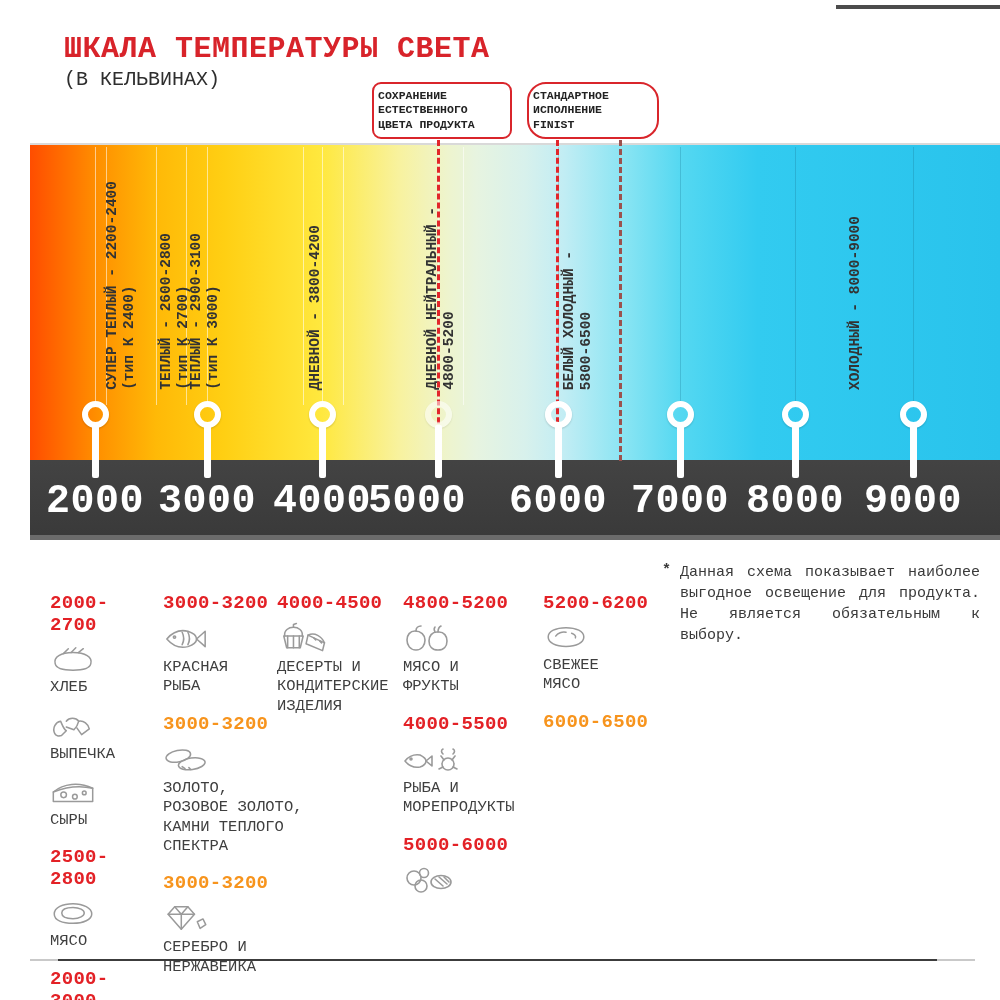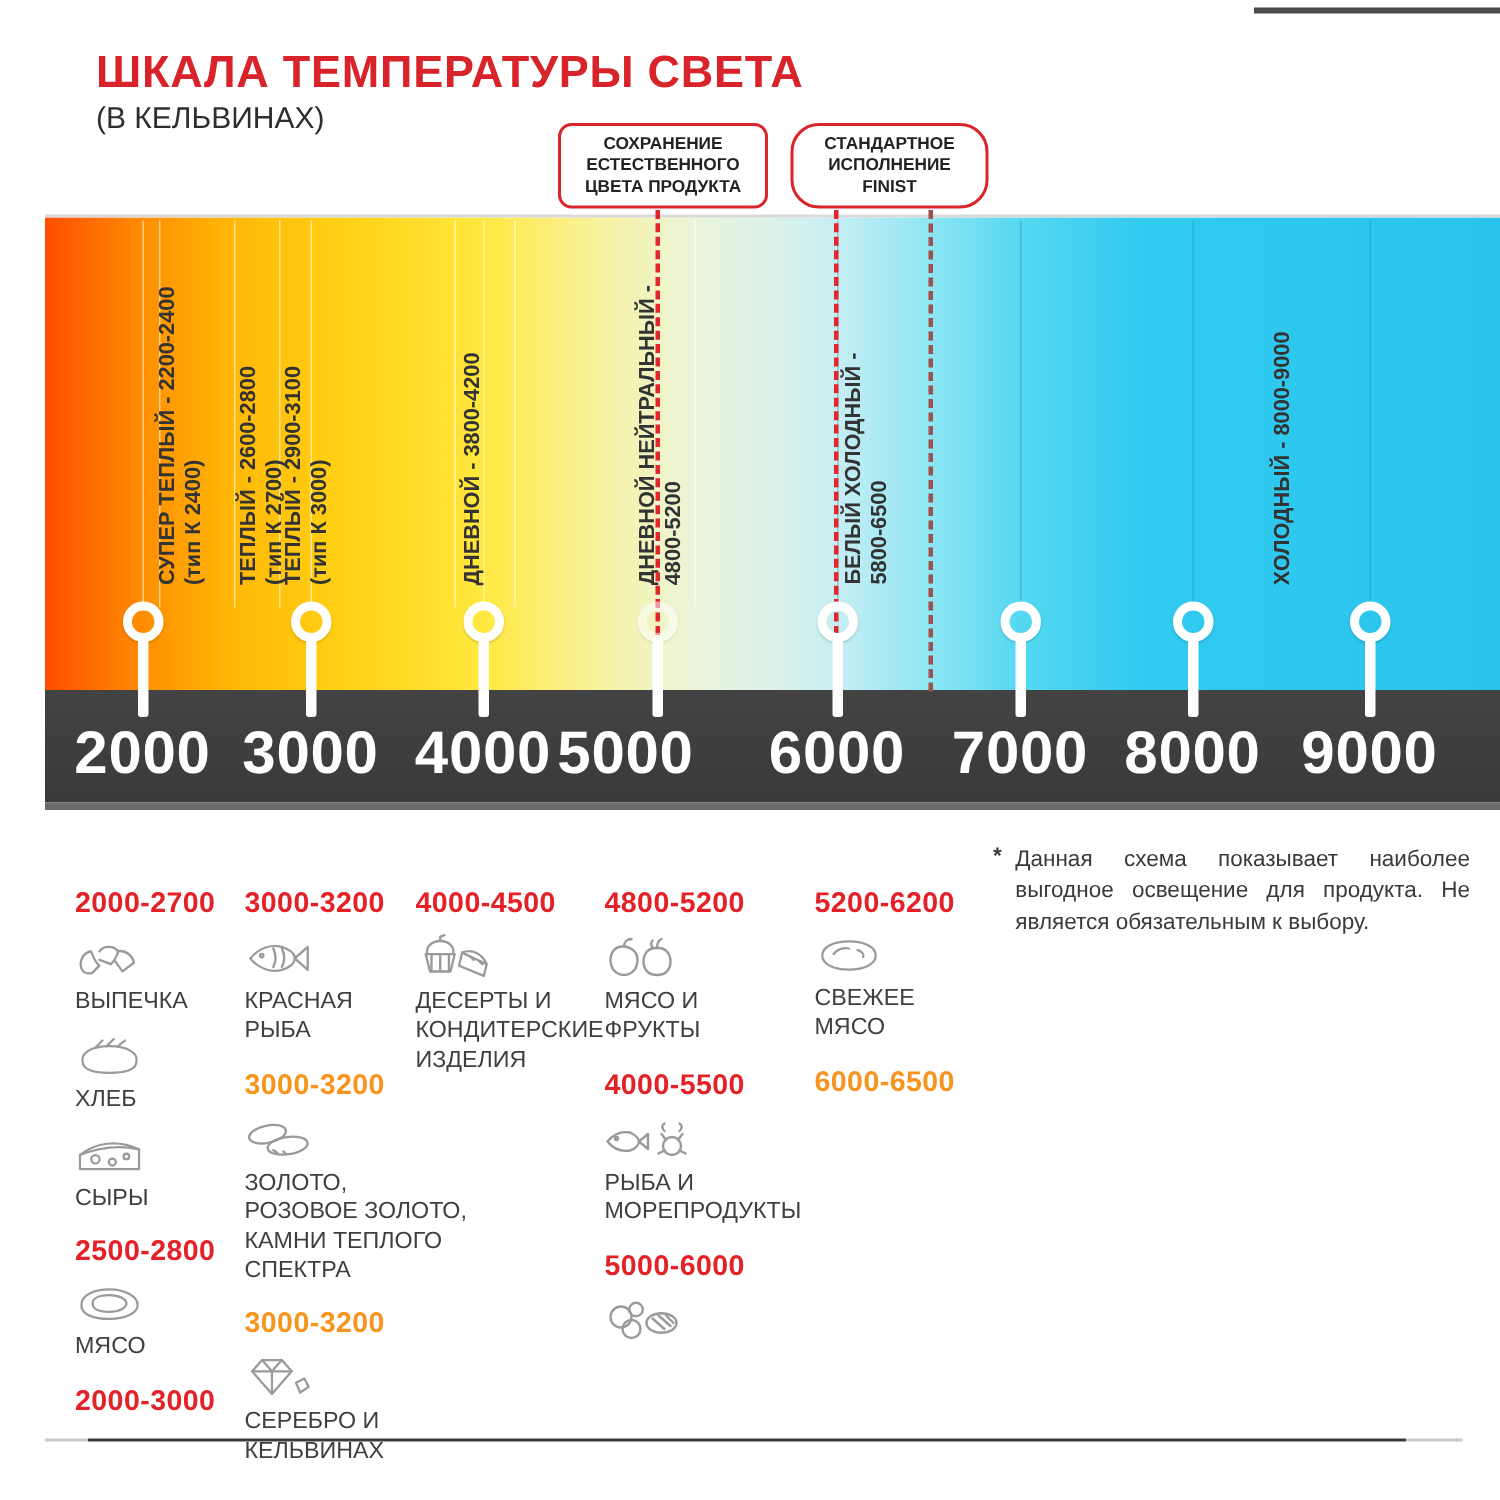--- a/index.html
+++ b/index.html
@@ -1,26 +1,26 @@
 <!DOCTYPE html>
 <html><head>
 <meta charset="utf-8">
 <style>
   html,body{margin:0;padding:0;background:#fff;}
   .page{position:relative;width:1000px;height:1000px;background:#fff;overflow:hidden;
-        font-family:Liberation Sans, sans-serif;color:#3f3f3f;}
+        font-family:Liberation Mono, monospace;color:#3f3f3f;}
 
   
   .title{position:absolute;left:64px;top:32px;font-size:30px;font-weight:bold;color:#d8232a;letter-spacing:.5px;}
   .subtitle{position:absolute;left:64px;top:68px;font-size:20px;color:#2e2e2e;}
   .topline{position:absolute;left:836px;top:5px;width:164px;height:4px;background:#4c4c4c;}
 
   
   .callout{position:absolute;top:82px;background:#fff;border:2px solid #d9252b;border-radius:9px;
-           padding:5px 4px;font-size:11.5px;font-weight:bold;line-height:1.25;text-align:center;
+           padding:5px 4px;font-size:11.5px;font-weight:bold;line-height:1.25;text-align:left;
            color:#222;white-space:pre-line;z-index:6;box-sizing:border-box;}
   .co1{left:372px;width:140px;}
   .co2{left:527px;width:132px;border-radius:19px;}
 
   
   .dash{position:absolute;top:131px;height:337px;width:0;border-left:3px dashed #e2262b;z-index:4;}
   .dash.dim{border-left-color:#9c524e;height:330px;}
 
   
   .band{position:absolute;left:30px;top:143px;width:970px;height:317px;border-top:2px solid #d9d9d9;box-sizing:border-box;
@@ -136,33 +136,33 @@
     <span class="tick" style="left:387px">5000</span>
     <span class="tick" style="left:528px">6000</span>
     <span class="tick" style="left:650px">7000</span>
     <span class="tick" style="left:765px">8000</span>
     <span class="tick" style="left:883px">9000</span>
   </div>
 
   <div class="col" style="left:50px;width:104px">
     <div class="range">2000-2700</div>
     <div class="item">
+      <svg class="ic" width="46" height="30" viewBox="0 0 48 32">
+          <path d="M5 21c-2-7 6-12 19-12s21 5 19 12c-1 5-9 7-19 7S6 26 5 21z"></path>
+          <path d="M14 10l5-5M22 9l5-5M30 9l5-4"></path>
+        </svg>
+      <div class="p-label">ХЛЕБ</div>
+    </div>
+    <div class="item">
       <svg class="ic" width="46" height="32" viewBox="0 0 48 32">
           <path d="M5 25c-3-6 1-12 6-13 2 4 3 8 6 10l-5 5c-3 1-6 0-7-2z"></path>
           <path d="M17 12c3-4 10-4 13 0-1 4-3 7-5 9l-8-3"></path>
           <path d="M30 12c5-1 10 3 11 8l-8 6-5-7"></path>
         </svg>
       <div class="p-label">ВЫПЕЧКА</div>
-    </div>
-    <div class="item">
-      <svg class="ic" width="46" height="30" viewBox="0 0 48 32">
-          <path d="M5 21c-2-7 6-12 19-12s21 5 19 12c-1 5-9 7-19 7S6 26 5 21z"></path>
-          <path d="M14 10l5-5M22 9l5-5M30 9l5-4"></path>
-        </svg>
-      <div class="p-label">ХЛЕБ</div>
     </div>
     <div class="item">
       <svg class="ic" width="46" height="30" viewBox="0 0 48 32">
           <path d="M3 26V16C14 7 30 5 45 12v14z"></path>
           <path d="M3 16c15-6 29-7 42-4"></path>
           <circle cx="14" cy="19" r="3"></circle>
           <circle cx="26" cy="21" r="2.5"></circle>
           <circle cx="36" cy="17" r="2"></circle>
         </svg>
       <div class="p-label">СЫРЫ</div>
@@ -203,21 +203,21 @@
 СПЕКТРА</div>
     </div>
     <div class="range orange">3000-3200</div>
     <div class="item">
       <svg class="ic" width="46" height="32" viewBox="0 0 48 34">
           <path d="M12 5h14l7 8-14 16L5 13z"></path>
           <path d="M5 13h28M12 5l7 8 7-8M19 13v16"></path>
           <path d="M36 21l6-3 3 6-6 4z"></path>
         </svg>
       <div class="p-label">СЕРЕБРО И
-КЕЛЬВИНАХ</div>
+НЕРЖАВЕЙКА</div>
     </div>
   </div>
 
   <div class="col" style="left:277px;width:130px">
     <div class="range">4000-4500</div>
     <div class="item">
       <svg class="ic" width="62" height="32" viewBox="0 0 64 32">
           <path d="M8 14c-1-6 4-9 9-9s10 3 9 9"></path>
           <path d="M7 14h20l-3 12H10z"></path>
           <path d="M11 14v12M17 14v12M23 14v12"></path>

